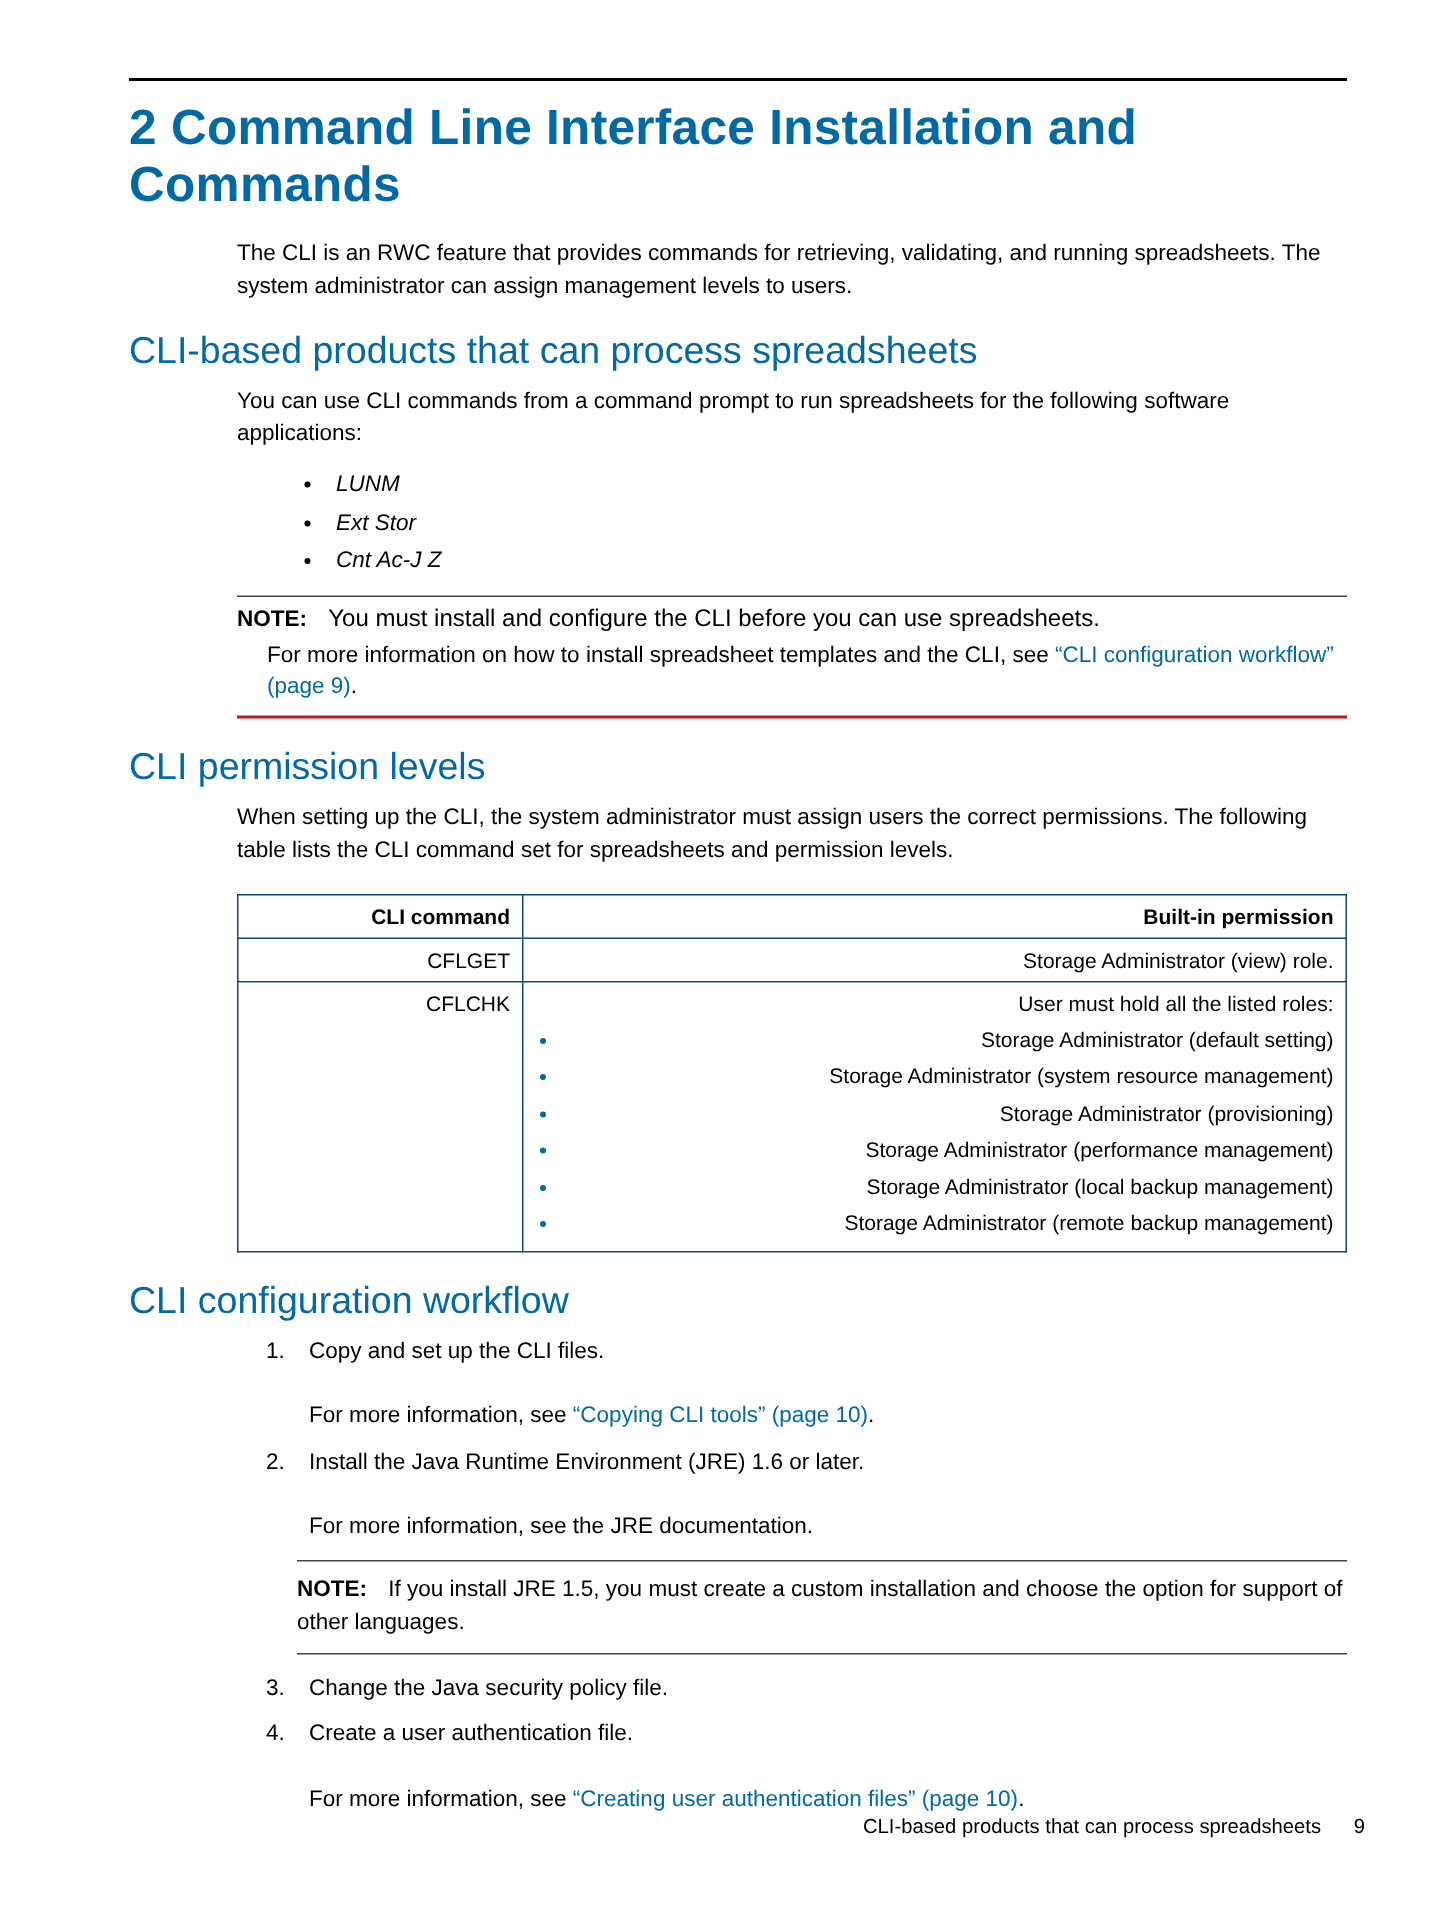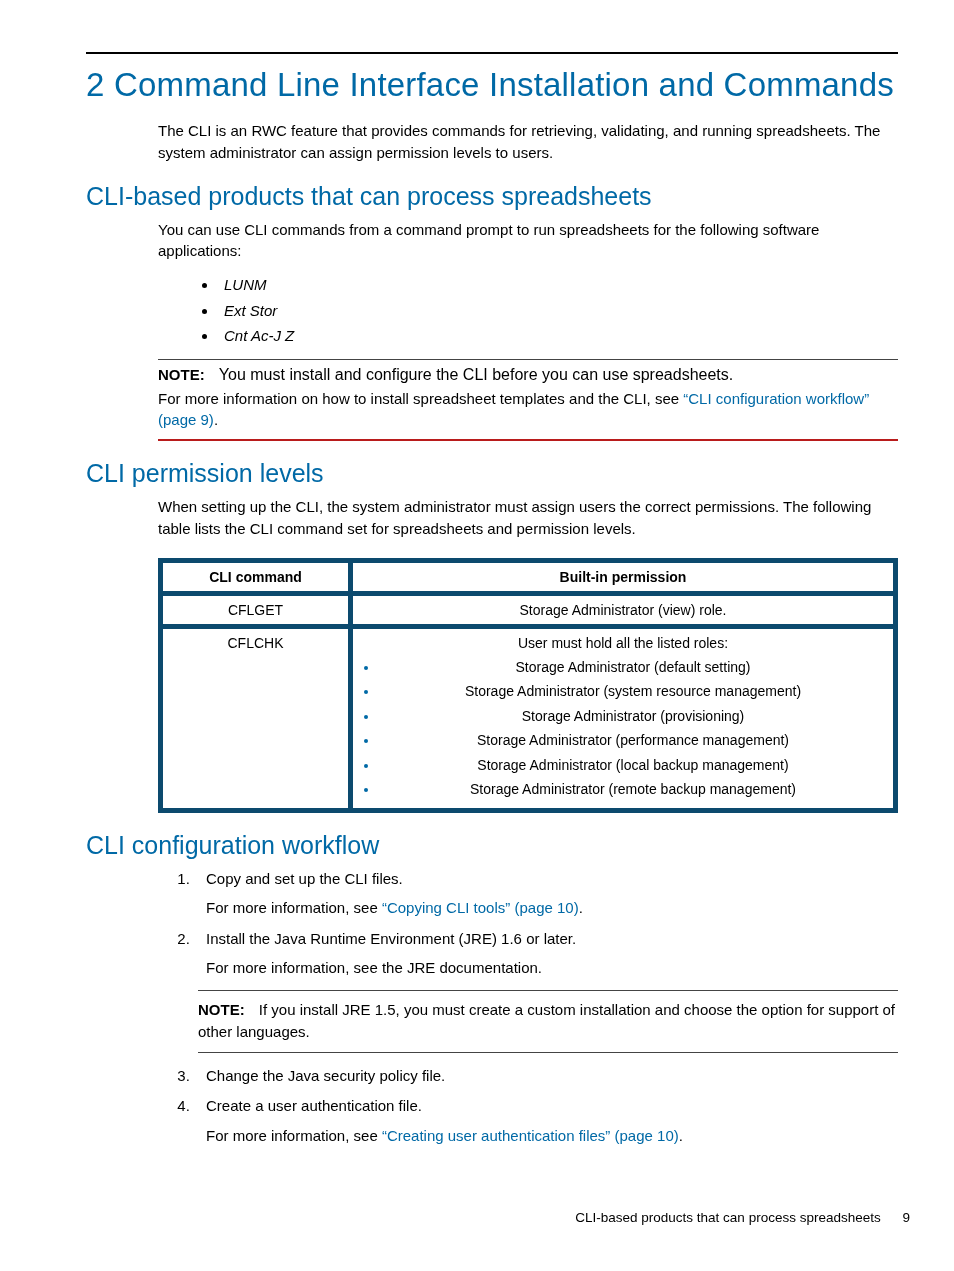--- a/index.html
+++ b/index.html
@@ -13,21 +13,21 @@
   }
   .page {
     padding: 52px 56px 40px 86px;
   }
   .top-rule {
     border-top: 2px solid #000;
     margin-bottom: 12px;
   }
   h1.chapter-title {
     font-family: "Trebuchet MS", "Segoe UI", Arial, sans-serif;
-    font-weight: 400;
+    font-weight: 700;
     font-size: 33px;
     color: #0069a6;
     margin-bottom: 16px;
     letter-spacing: 0.2px;
   }
   .body-indent {
     margin-left: 72px;
   }
   p.body {
     font-size: 15px;
@@ -63,35 +63,36 @@
   .note-block .note-label {
     font-weight: bold;
     font-size: 15px;
     margin-right: 10px;
   }
   .note-block .after {
     display: block;
     font-size: 15px;
     line-height: 1.45;
     margin-top: 4px;
+    margin-left: 20px;
   }
   a.xref {
     color: #0069a6;
     text-decoration: none;
   }
   table.perm {
     width: 100%;
     border-collapse: collapse;
     margin-top: 18px;
     margin-bottom: 12px;
     font-size: 14px;
   }
   table.perm th, table.perm td {
-    border: 5px solid #0c4a6e;
-    text-align: center;
+    border: 1px solid #0c4a6e;
+    text-align: right;
     vertical-align: top;
     padding: 6px 8px;
   }
   table.perm th {
     font-weight: bold;
     font-size: 14px;
   }
   table.perm td.col1 { width: 190px; }
   ul.cell-bullets {
     list-style: disc;
@@ -114,21 +115,21 @@
   }
   ol.steps > li {
     font-size: 15px;
     line-height: 1.5;
     padding-left: 12px;
     margin-bottom: 8px;
   }
   ol.steps > li p {
     font-size: 15px;
     line-height: 1.5;
-    margin-top: 7px;
+    margin-top: 21px;
   }
   .inner-note {
     border-top: 1px solid #444;
     border-bottom: 1px solid #444;
     padding: 8px 0;
     margin: 10px 0 12px -8px;
   }
   .inner-note .note-label {
     font-weight: bold;
     font-size: 15px;
@@ -150,21 +151,21 @@
 </style>
 </head>
 <body>
 
 <div class="page">
   <div class="top-rule"></div>
 
   <h1 class="chapter-title">2 Command Line Interface Installation and Commands</h1>
 
   <div class="body-indent">
-    <p class="body">The CLI is an RWC feature that provides commands for retrieving, validating, and running spreadsheets. The system administrator can assign permission levels to users.</p>
+    <p class="body">The CLI is an RWC feature that provides commands for retrieving, validating, and running spreadsheets. The system administrator can assign management levels to users.</p>
   </div>
 
   <h2 class="section">CLI-based products that can process spreadsheets</h2>
   <div class="body-indent">
     <p class="body">You can use CLI commands from a command prompt to run spreadsheets for the following software applications:</p>
     <ul class="bullets">
       <li>LUNM</li>
       <li>Ext Stor</li>
       <li>Cnt Ac-J Z</li>
     </ul>

